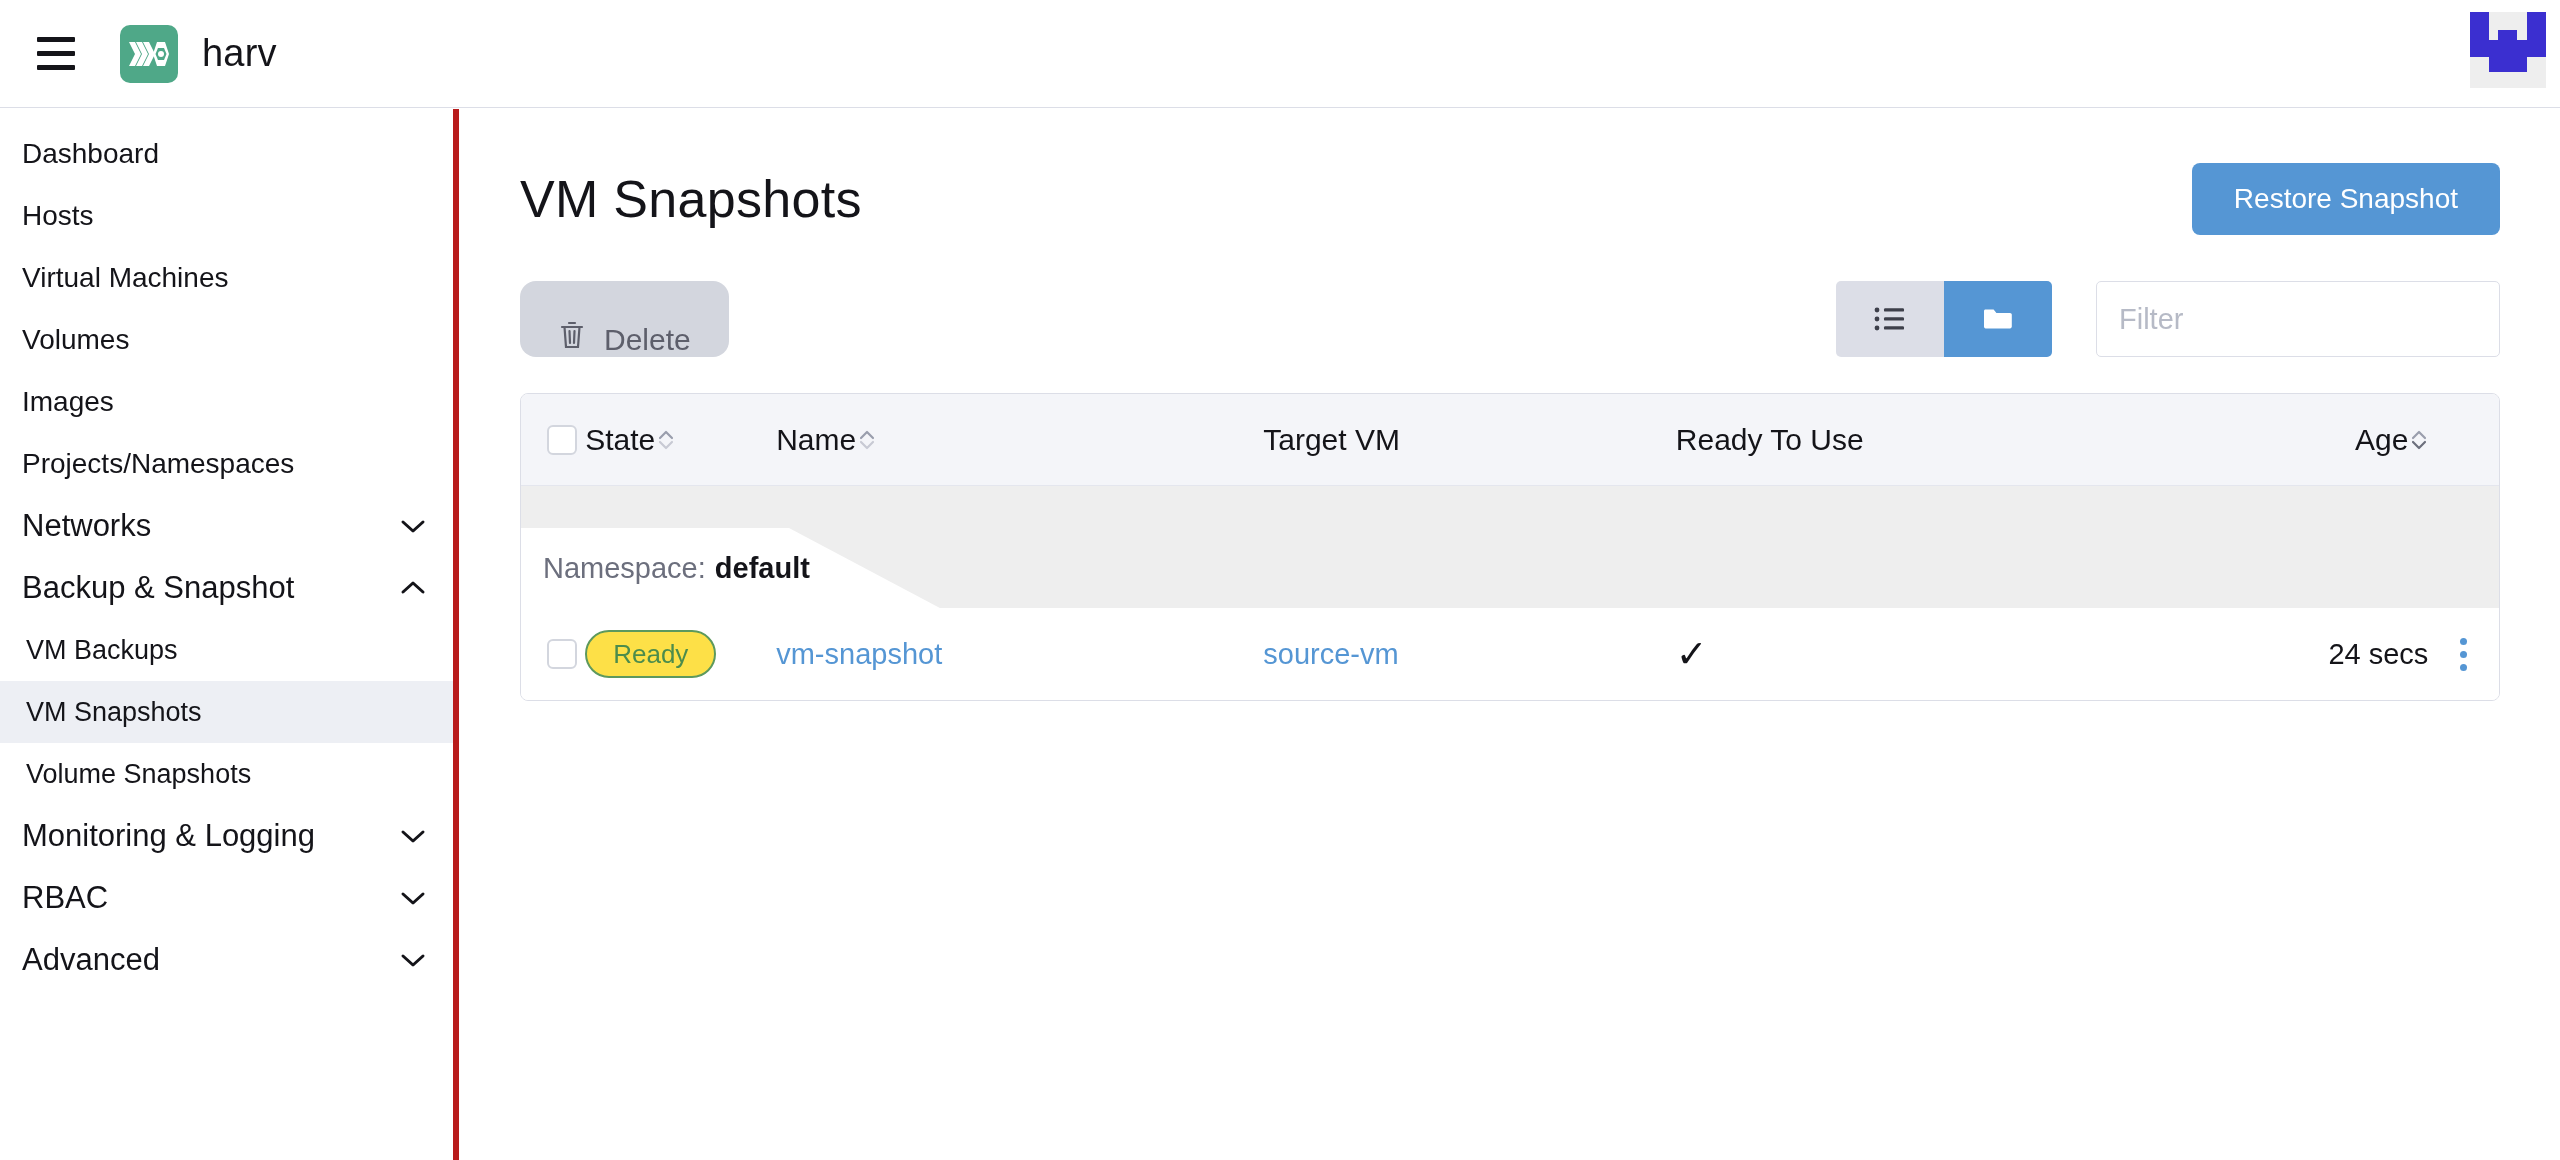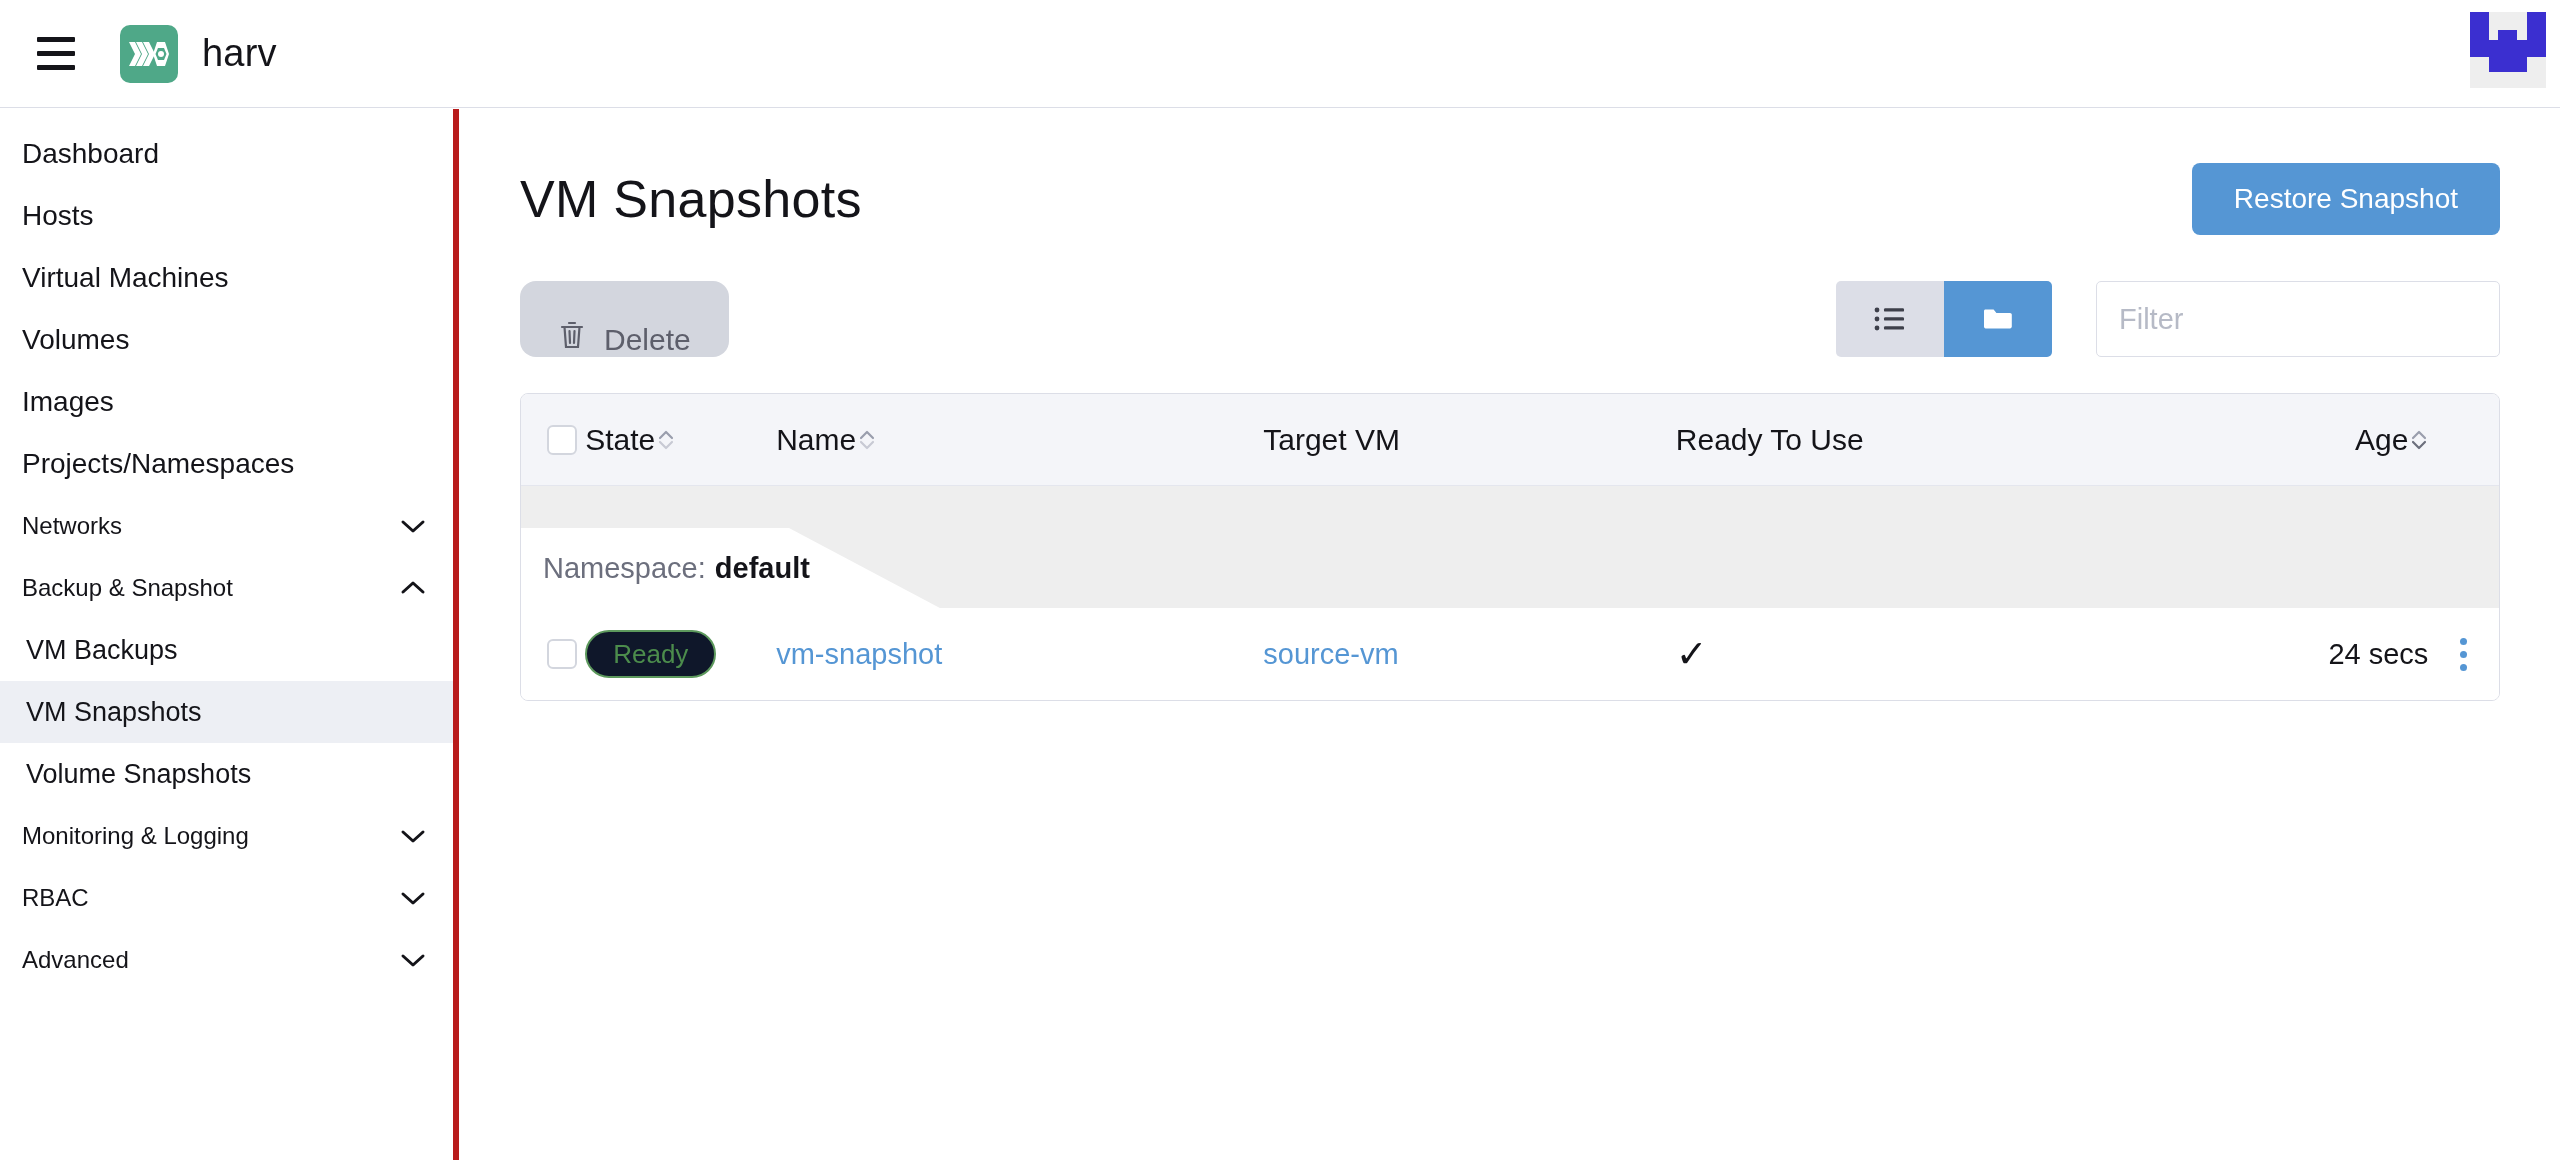--- a/index.html
+++ b/index.html
@@ -54,21 +54,21 @@
     background: #ffffff;
     border-right: 6px solid #b91c1c;
     padding-top: 14px;
   }
   .nav-item {
     height: 62px; display: flex; align-items: center;
     padding-left: 22px; padding-right: 26px;
     font-size: 28px; color: #141419; cursor: pointer;
     position: relative;
   }
-  .nav-item.group { font-size: 24px; }
+  .nav-item.group { font-size: 31px; }
   .nav-item.child { padding-left: 26px; font-size: 27px; }
   .nav-item.active { background: #edeff4; }
   .nav-item .nav-label { flex: 1; white-space: nowrap; }
   .nav-chev { display: flex; align-items: center; justify-content: center; width: 28px; }
 
   
   .main {
     position: absolute; top: 109px; left: 460px;
     width: 2100px; height: 1051px;
     background: #ffffff;
@@ -147,21 +147,21 @@
   }
   .group-label { font-size: 29px; color: #6c6f7d; white-space: nowrap; }
   .group-value { font-size: 29px; color: #141419; font-weight: 700; margin-left: 9px; }
 
   .trow {
     height: 92px; display: flex; align-items: center; background: #ffffff;
   }
   .badge-ready {
     display: inline-flex; align-items: center; justify-content: center;
     height: 48px; padding: 0 26px; border: 2px solid #5d995d; border-radius: 26px;
-    color: #4c8c4c; font-size: 26px; background: #0f172a; white-space: nowrap;
+    color: #4c8c4c; font-size: 26px; background: #fde047; white-space: nowrap;
   }
   .cell-link { font-size: 29px; color: #5596d4; text-decoration: none; cursor: pointer; }
   .cell-check { font-size: 38px; color: #141419; line-height: 1; }
   .cell-age { font-size: 29px; color: #141419; }
   .kebab {
     display: flex; flex-direction: column; gap: 6px; align-items: center;
     cursor: pointer; padding: 6px;
   }
   .kebab i { display: block; width: 7px; height: 7px; border-radius: 50%; background: #5596d4; }
 </style>

